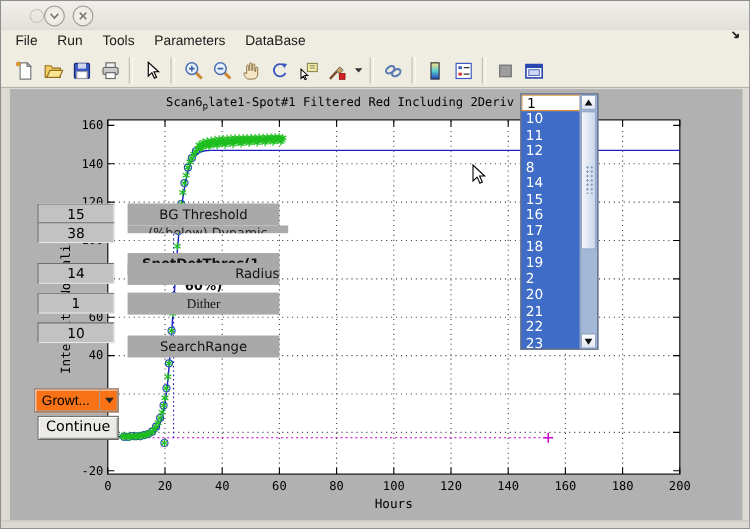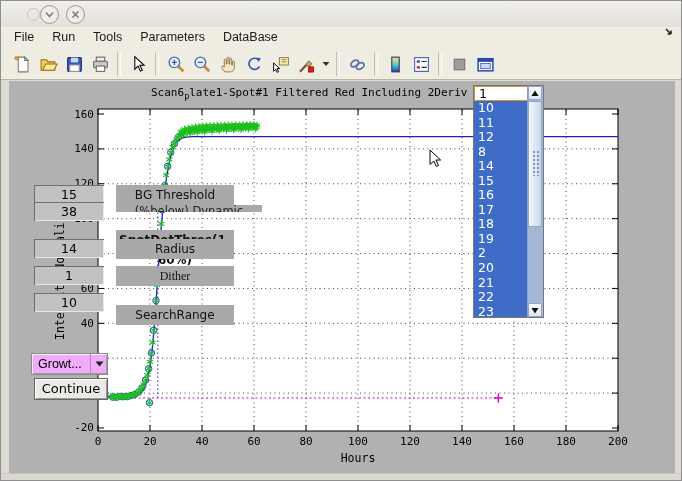--- a/index.html
+++ b/index.html
@@ -38,25 +38,25 @@
   .fig-title{position:absolute;left:150px;top:5px;z-index:3;font-family:"DejaVu Sans Mono",monospace;
     font-size:11px;color:#000;white-space:nowrap;}
   .fig-title .sub{font-size:8.5px;vertical-align:-3px;}
   .ylabel{position:absolute;left:52px;top:40px;height:300px;z-index:1;
     writing-mode:vertical-rl;transform:rotate(180deg);text-align:center;
     font-family:"DejaVu Sans Mono",monospace;font-size:11.5px;color:#000;}
   
   .edit-field{position:absolute;left:33px;width:70px;height:19px;z-index:4;background:#c2c2c2;
     box-shadow:inset 1px 1px 0 #6f6f6f, inset -1px -1px 0 #e8e8e8;
     text-align:center;line-height:19px;font-size:12.5px;color:#000;font-family:"DejaVu Sans",sans-serif;}
-  .param-label{position:absolute;left:115px;width:118px;height:20px;z-index:4;background:#a9a9a9;
+  .param-label{position:absolute;left:115px;width:138px;height:20px;z-index:4;background:#a9a9a9;
     text-align:center;line-height:20px;font-size:12px;color:#111;font-family:"DejaVu Sans",sans-serif;}
   .param-sublabel{position:absolute;left:115px;width:146px;height:7px;z-index:3;overflow:hidden;
     text-align:center;line-height:13px;font-size:11.5px;color:#222;background:#a9a9a9;font-family:"DejaVu Sans",sans-serif;}
-  .growth-dd{position:absolute;left:30px;top:272px;width:77px;height:22px;z-index:4;background:#f0abfc;
+  .growth-dd{position:absolute;left:30px;top:272px;width:77px;height:22px;z-index:4;background:#f97316;
     border:1px solid #8a8a8a;box-shadow:inset 1px 1px 0 #f4f3f0, inset -1px -1px 0 #9e9c96;
     font-size:12.5px;color:#000;display:flex;align-items:center;box-sizing:border-box;}
   .growth-dd .lbl{flex:1;padding-left:6px;white-space:nowrap;overflow:hidden;}
   .growth-dd .arrow{width:16px;height:100%;border-left:1px solid #9e9c96;display:flex;align-items:center;justify-content:center;}
   .continue-btn{position:absolute;left:33px;top:297px;width:74px;height:22px;z-index:4;background:#eceae6;
     border:1px solid #666;box-shadow:inset 1px 1px 0 #fff, inset -1px -1px 0 #9a9a9a;
     font-size:13px;color:#000;text-align:center;line-height:20px;box-sizing:border-box;font-family:"DejaVu Sans",sans-serif;}
   
   .spot-list{position:absolute;left:472px;top:4px;width:71px;height:233px;z-index:5;background:#3F6CC6;
     border:1px solid #777;box-sizing:border-box;overflow:hidden;font-family:"DejaVu Sans",sans-serif;}
@@ -477,21 +477,21 @@
       <span>Scan6</span><span class="sub">p</span><span>late1-Spot#1 Filtered Red Including 2Deriv Bl</span>
     </div>
 
     <div id="param-overlays">
         <div class="edit-field" style="top: 104px;">15</div>
         <div class="param-sublabel" style="top: 124px;">(%below) Dynamic</div>
         <div class="param-label" style="top: 104px;">BG Threshold</div>
         <div class="edit-field" style="top: 121px;">38</div>
         <div class="param-label" style="top: 149px; font-weight: bold;">SpotDetThres(1-60%)</div>
         <div class="edit-field" style="top: 158px;">14</div>
-        <div class="param-label" style="top: 158px;">Radius</div>
+        <div class="param-label" style="top: 158px; text-align: right;">Radius</div>
         <div class="edit-field" style="top: 185px;">1</div>
         <div class="param-label" style="top: 185px; font-family: Liberation Serif, serif;">Dither</div>
         <div class="edit-field" style="top: 212px;">10</div>
         <div class="param-label" style="top: 224px;">SearchRange</div>
       </div>
 
     <div class="growth-dd">
       <span class="lbl">Growt...</span>
       <span class="arrow">
         <svg width="9" height="6" viewBox="0 0 9 6">

